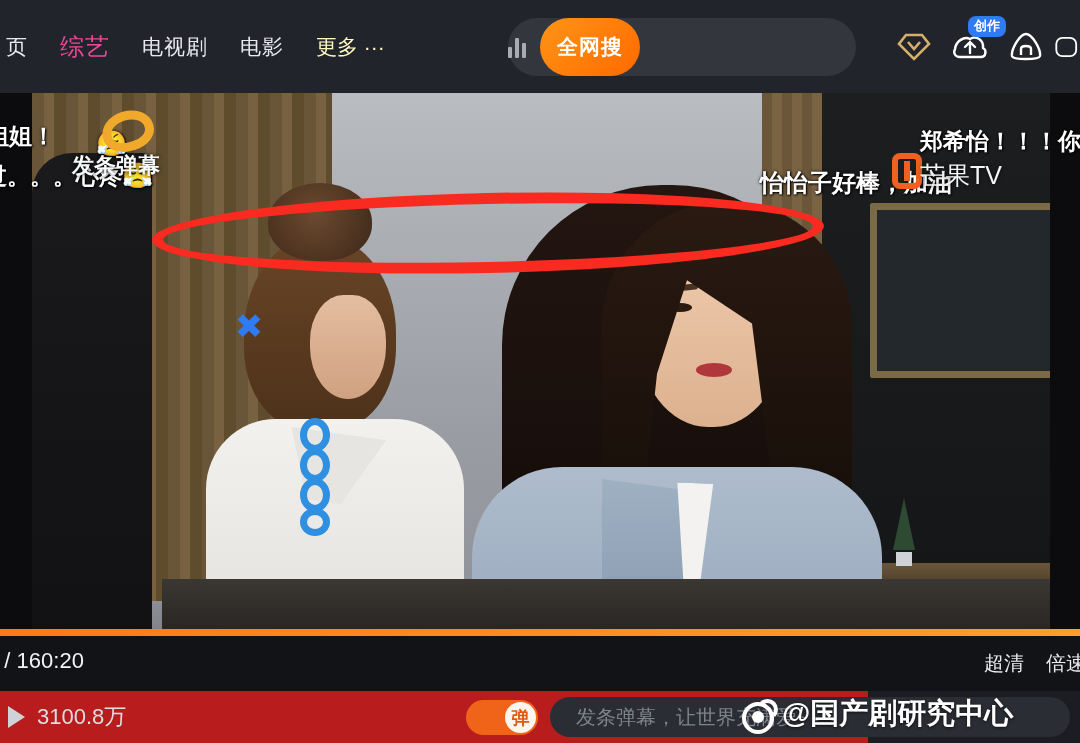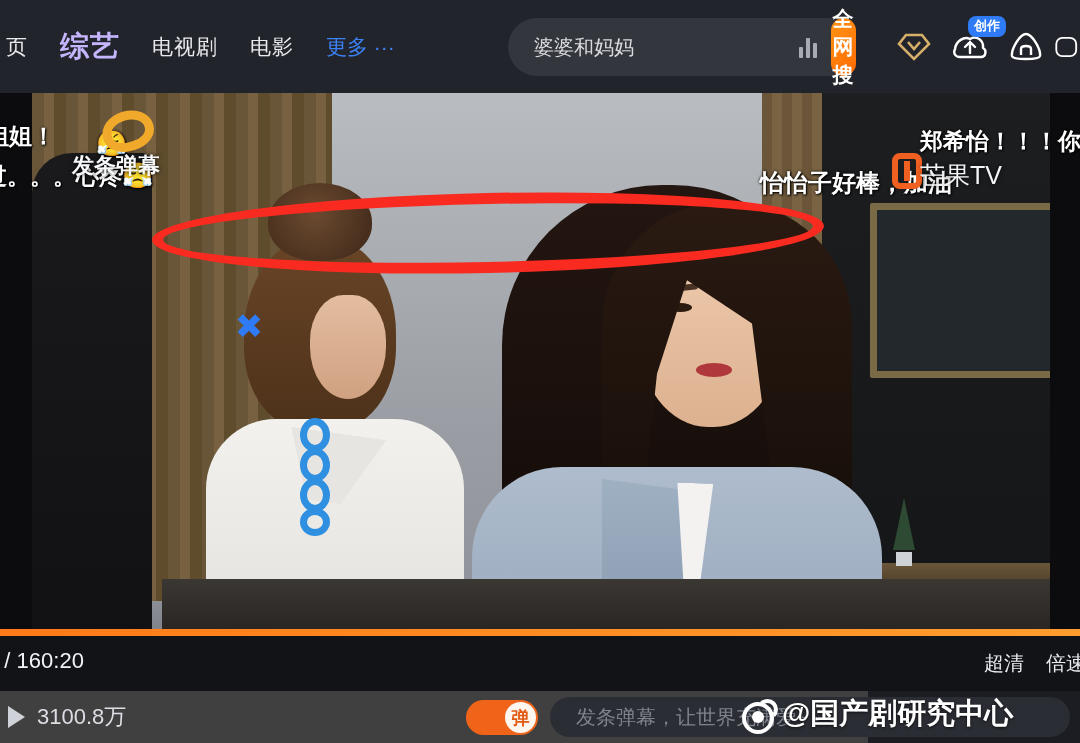--- a/index.html
+++ b/index.html
@@ -15,22 +15,22 @@
   .topnav {
     position: absolute; left: 0; top: 0; width: 1080px; height: 93px;
     background: #22242b;
     display: flex; align-items: center;
   }
   .nav-links { display: flex; align-items: center; margin-left: -10px; }
   .nav-link {
     color: #e9eaee; font-size: 21px; padding: 0 16px; letter-spacing: 1px;
     white-space: nowrap; cursor: pointer;
   }
-  .nav-link.active { font-weight: bold; font-size: 29px; color: #c4b5fd; }
-  .nav-more { color: #3b82f6; font-size: 21px; padding: 0 10px 0 16px; cursor: pointer; }
+  .nav-link.active { font-weight: normal; font-size: 24px; color: #ec4899; }
+  .nav-more { color: #fef9c3; font-size: 21px; padding: 0 10px 0 16px; cursor: pointer; }
 
   .searchwrap {
     position: absolute; left: 508px; top: 18px;
     width: 348px; height: 58px;
     background: #34363e; border-radius: 29px;
     display: flex; align-items: center;
   }
   .search-input {
     flex: 1; background: transparent; border: none; outline: none;
     color: #d9dade; font-size: 20px; padding-left: 26px;
@@ -287,21 +287,21 @@
     white-space: nowrap;
   }
   .quality-row {
     position: absolute; right: -6px; top: 14px; display: flex; align-items: center; gap: 22px;
   }
   .quality-row span { color: #e9eaee; font-size: 20px; cursor: pointer; white-space: nowrap; }
 
   
   .bottom-bar {
     position: absolute; left: 0; top: 691px; width: 868px; height: 52px;
-    background: #404040; display: flex; align-items: center; z-index: 14;
+    background: #b91c1c; display: flex; align-items: center; z-index: 14;
   }
   .views { position: absolute; left: 8px; display: flex; align-items: center; gap: 12px; }
   .views .num { color: #dcdee3; font-size: 22px; }
   .play-ico {
     width: 0; height: 0; border-left: 17px solid #cfd2d8;
     border-top: 11px solid transparent; border-bottom: 11px solid transparent;
   }
 
   .dm-toggle {
     position: absolute; left: 466px; top: 9px;
@@ -351,21 +351,20 @@
   <div class="topnav">
     <div class="nav-links">
       <div class="nav-link">页</div>
       <div class="nav-link active">综艺</div>
       <div class="nav-link">电视剧</div>
       <div class="nav-link">电影</div>
       <div class="nav-more">更多 ···</div>
     </div>
 
     <div class="searchwrap">
-      <input class="search-input" type="text" value="婆婆和妈妈" style="">
       <div class="rank-icon">
           <i></i>
           <i></i>
           <i></i>
         </div>
       <button class="search-btn">全网搜</button>
     </div>
 
     <div class="nav-icons">
       <div class="nav-ico">

